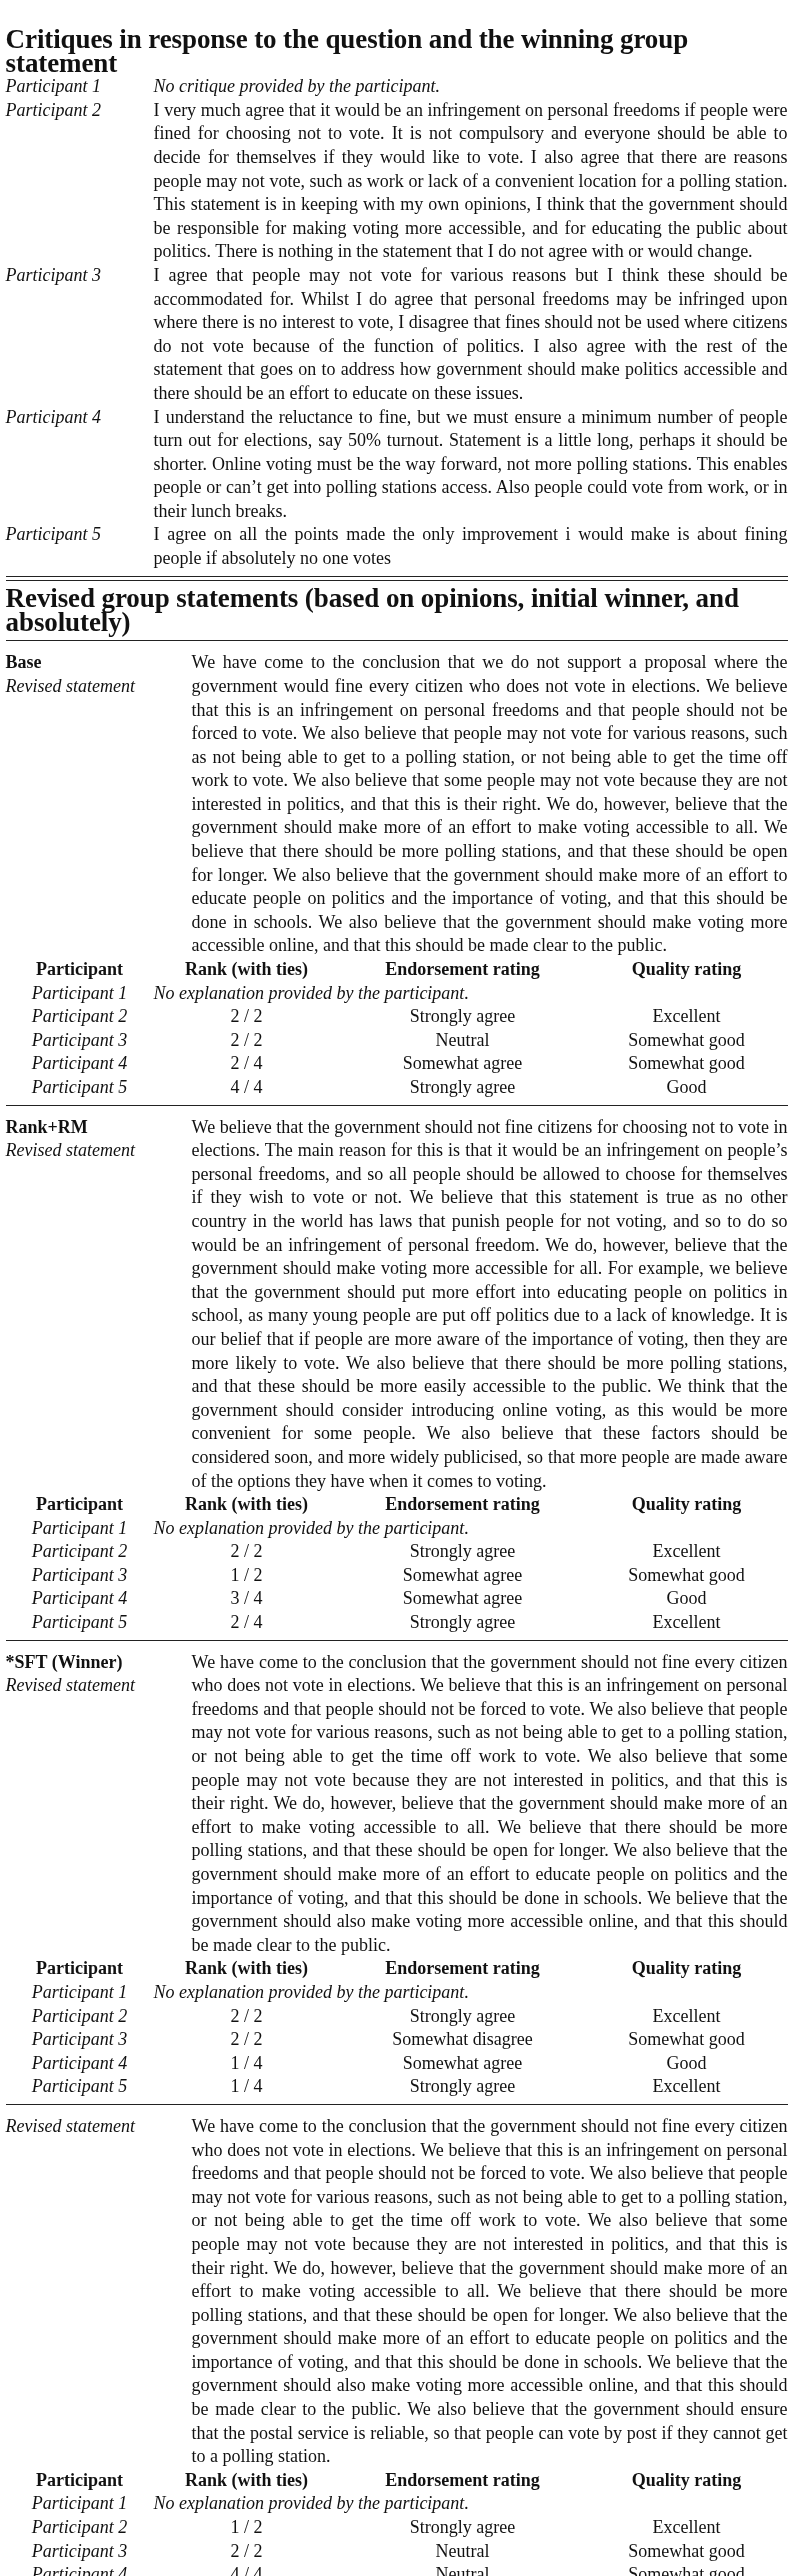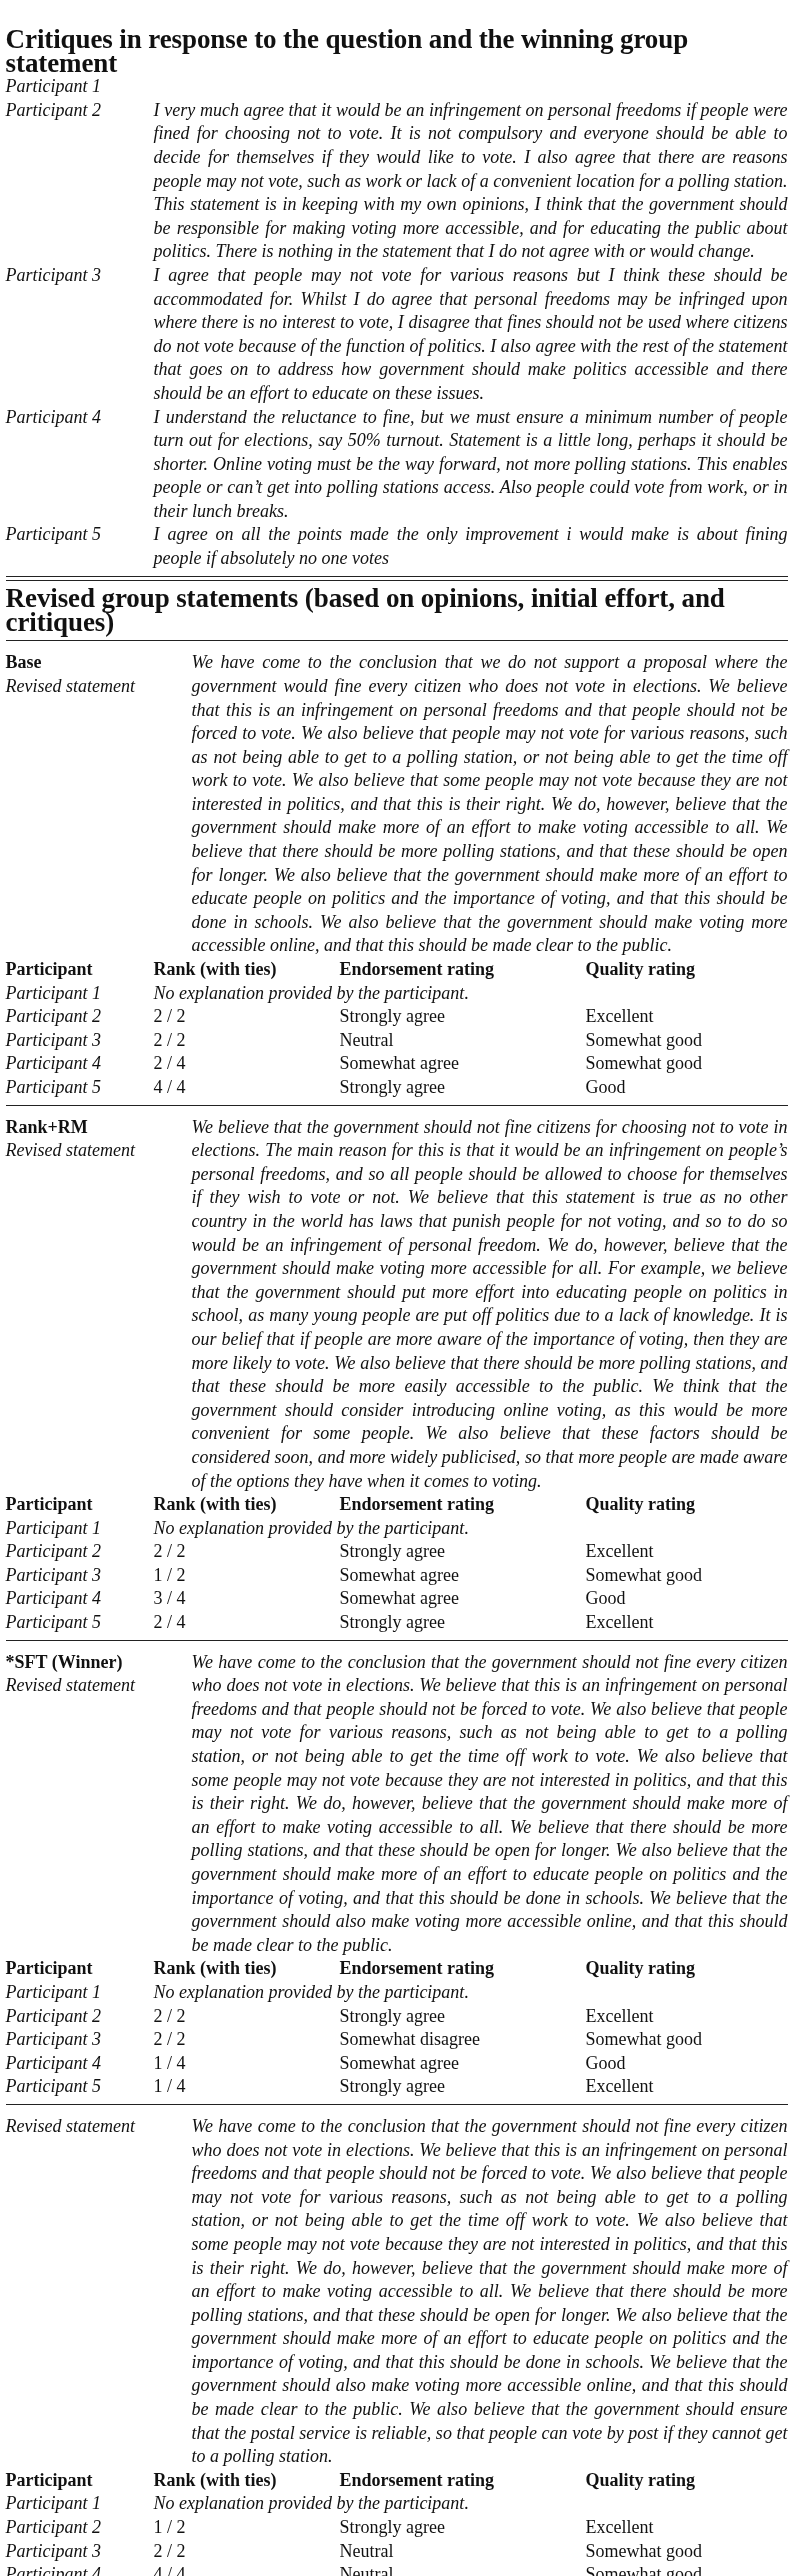--- a/index.html
+++ b/index.html
@@ -7,48 +7,49 @@
       width: 793px;
       font-family: "Liberation Serif", "DejaVu Serif", serif;
       font-size: 18px;
       line-height: 23.6px;
       color: #111111;
     }
     .page { padding: 0 5.6px 0 5.6px; width: 782px; box-sizing: content-box; margin-top: 28px; }
     .section-title { font-weight: bold; margin: 0; letter-spacing: -0.1px; }
     .row { display: flex; align-items: flex-start; }
     .lbl { width: 148px; flex: 0 0 148px; font-style: italic; }
-    .txt { flex: 1 1 auto; text-align: justify; hyphens: manual; font-style: italic; }
+    .txt { flex: 1 1 auto; text-align: justify; hyphens: manual; }
     .it { font-style: italic; }
     .double-rule { border-top: 1.9px solid #222; margin-top: 5.6px; height: 2.5px; border-bottom: 1.9px solid #222; margin-bottom: 6.2px; }
     .rule { border-top: 1.2px solid #222; margin: 5px 0 10px 0; }
     .model-block { display: flex; align-items: flex-start; gap: 38px; }
     .model-side { width: 148px; flex: 0 0 148px; }
     .model-name { font-weight: bold; text-align: justify; text-align-last: left; padding-right: 5px; }
     .model-sub { font-style: italic; text-align: justify; text-align-last: left; padding-right: 5px; }
-    .ratings { margin-top: 0; }
+    .ratings { margin-top: 0; text-align: center; }
     .rt-row { display: flex; }
     .rt-p { width: 148px; flex: 0 0 148px; }
     .rt-r { width: 186px; flex: 0 0 186px; }
     .rt-e { width: 246px; flex: 0 0 246px; }
     .rt-q { flex: 1 1 auto; }
     .rt-head { font-weight: bold; }
     .rt-p.cell { font-style: italic; }
     .span-note { font-style: italic; }
   </style>
 </head>
 <body>
 
 <div class="page">
 
   <section>
     <h2 class="section-title">Critiques in response to the question and the winning group statement</h2>
 
     <div class="row">
       <div class="lbl">Participant 1</div>
+      <div class="txt it">No critique provided by the participant.</div>
     </div>
     <div class="row">
       <div class="lbl">Participant 2</div>
       <div class="txt">I very much agree that it would be an infringement on personal freedoms if peo­ple were fined for choosing not to vote. It is not compulsory and everyone should be able to decide for themselves if they would like to vote. I also agree that there are reasons people may not vote, such as work or lack of a convenient location for a polling station. This statement is in keeping with my own opinions, I think that the government should be responsible for making voting more accessible, and for educating the public about politics.  There is nothing in the statement that I do not agree with or would change.</div>
     </div>
     <div class="row">
       <div class="lbl">Participant 3</div>
       <div class="txt">I agree that people may not vote for various reasons but I think these should be accommodated for.  Whilst I do agree that personal freedoms may be infringed upon where there is no interest to vote, I disagree that fines should not be used where citizens do not vote because of the function of politics. I also agree with the rest of the statement that goes on to address how government should make politics accessible and there should be an effort to educate on these issues.</div>
     </div>
     <div class="row">
@@ -57,21 +58,21 @@
     </div>
     <div class="row">
       <div class="lbl">Participant 5</div>
       <div class="txt">I agree on all the points made the only improvement i would make is about fining people if absolutely no one votes</div>
     </div>
   </section>
 
   <div class="double-rule"></div>
 
   <section>
-    <h2 class="section-title">Revised group statements (based on opinions, initial effort, and critiques)</h2>
+    <h2 class="section-title">Revised group statements (based on opinions, initial winner, and absolutely)</h2>
     <div class="rule" style="margin-top:6.2px;"></div>
 
     <div>
       <div class="model-block">
         <div class="model-side">
           <div class="model-name">Base</div>
           <div class="model-sub">Revised state­ment</div>
         </div>
         <div class="txt">We have come to the conclusion that we do not support a proposal where the government would fine every citizen who does not vote in elections. We believe that this is an infringement on personal freedoms and that people should not be forced to vote.  We also believe that people may not vote for various reasons, such as not being able to get to a polling station, or not being able to get the time off work to vote.  We also believe that some people may not vote because they are not interested in politics, and that this is their right. We do, however, believe that the government should make more of an effort to make voting accessible to all. We believe that there should be more polling stations, and that these should be open for longer.  We also believe that the government should make more of an effort to educate people on politics and the importance of voting, and that this should be done in schools.  We also believe that the government should make voting more accessible online, and that this should be made clear to the public.</div>
       </div>

